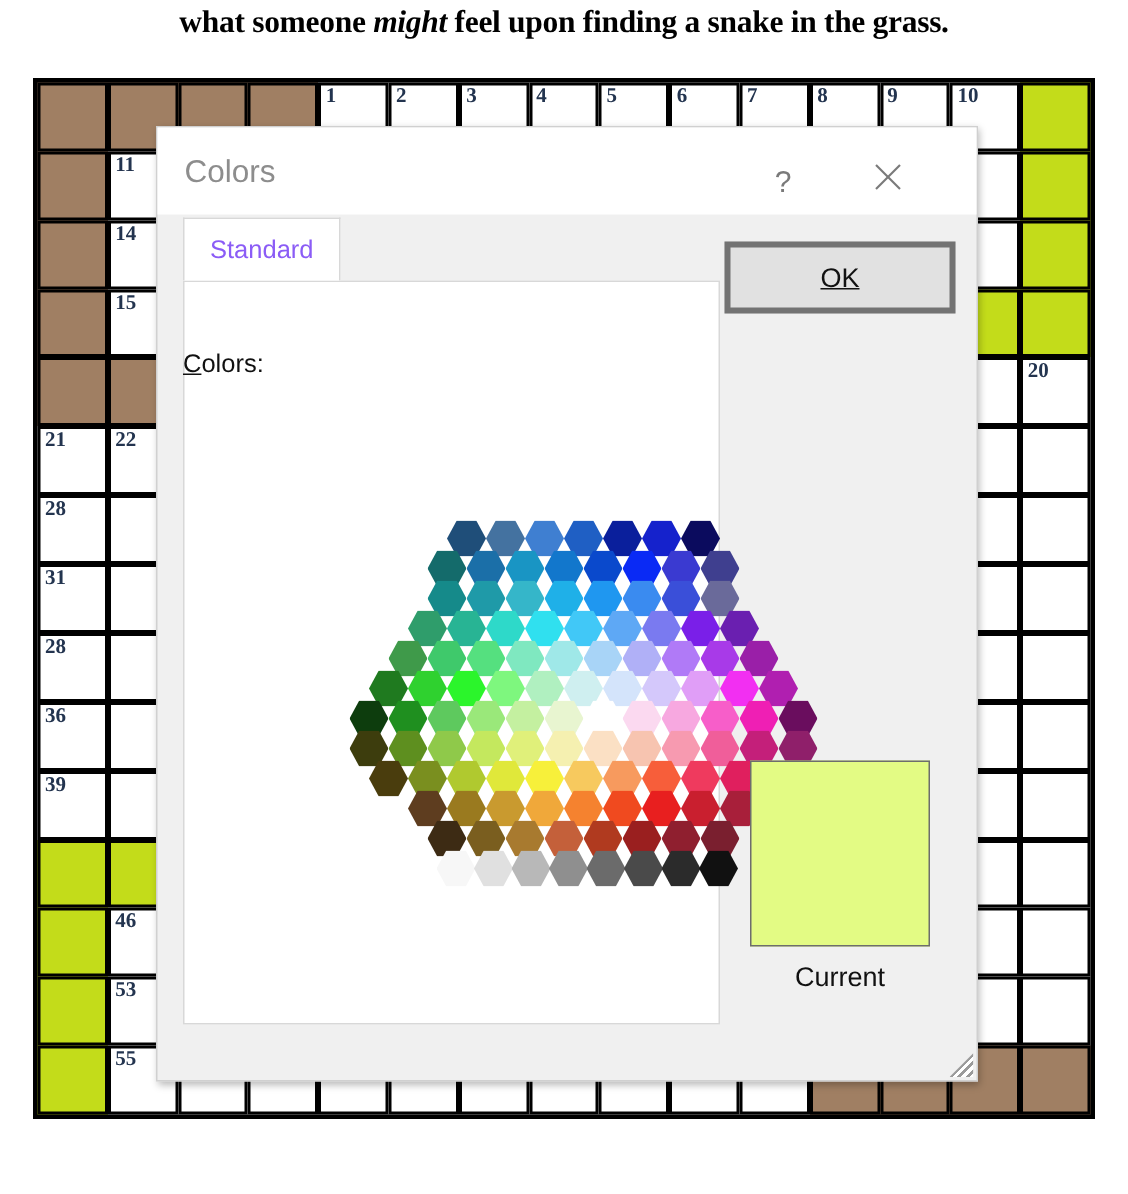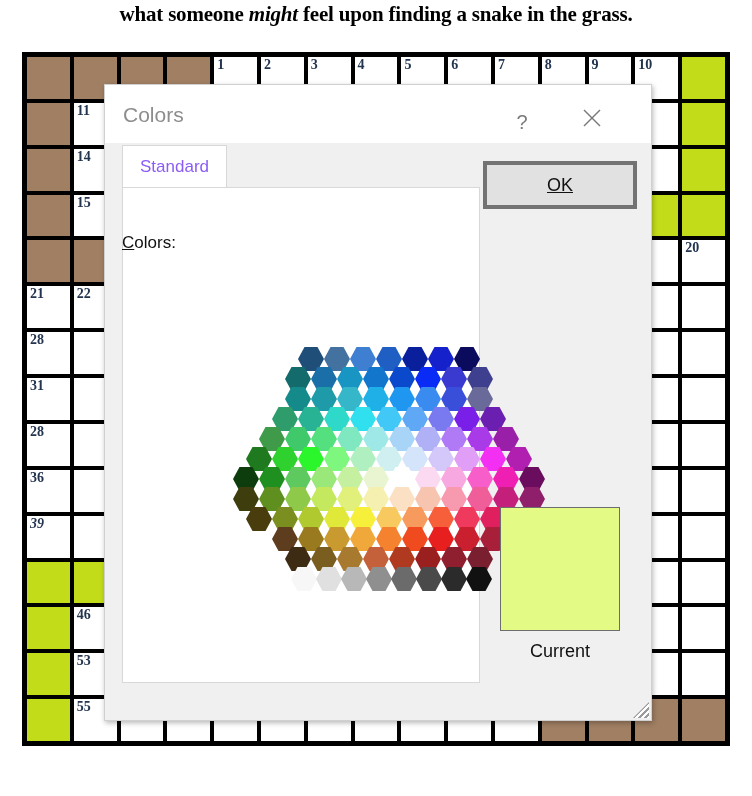--- a/index.html
+++ b/index.html
@@ -477,21 +477,21 @@
         <div class="cell" style="width: 46.8px; height: 45.8667px;"></div>
         <div class="cell" style="width: 46.8px; height: 45.8667px;"></div>
         <div class="cell" style="width: 46.8px; height: 45.8667px;"></div>
         <div class="cell" style="width: 46.8px; height: 45.8667px;"></div>
         <div class="cell" style="width: 46.8px; height: 45.8667px;"></div>
         <div class="cell" style="width: 46.8px; height: 45.8667px;"></div>
         <div class="cell" style="width: 46.8px; height: 45.8667px;"></div>
         <div class="cell" style="width: 46.8px; height: 45.8667px;"></div>
       </div>
       <div class="brow" style="top: 458.667px; height: 45.8667px;">
-        <div class="cell" style="width: 46.8px; height: 45.8667px; font-style: italic;">
+        <div class="cell" style="width: 46.8px; height: 45.8667px;">
           <span class="num">39</span>
         </div>
         <div class="cell" style="width: 46.8px; height: 45.8667px;"></div>
         <div class="cell" style="width: 46.8px; height: 45.8667px;"></div>
         <div class="cell" style="width: 46.8px; height: 45.8667px;"></div>
         <div class="cell" style="width: 46.8px; height: 45.8667px;"></div>
         <div class="cell" style="width: 46.8px; height: 45.8667px;"></div>
         <div class="cell" style="width: 46.8px; height: 45.8667px;"></div>
         <div class="cell" style="width: 46.8px; height: 45.8667px;"></div>
         <div class="cell" style="width: 46.8px; height: 45.8667px;"></div>

